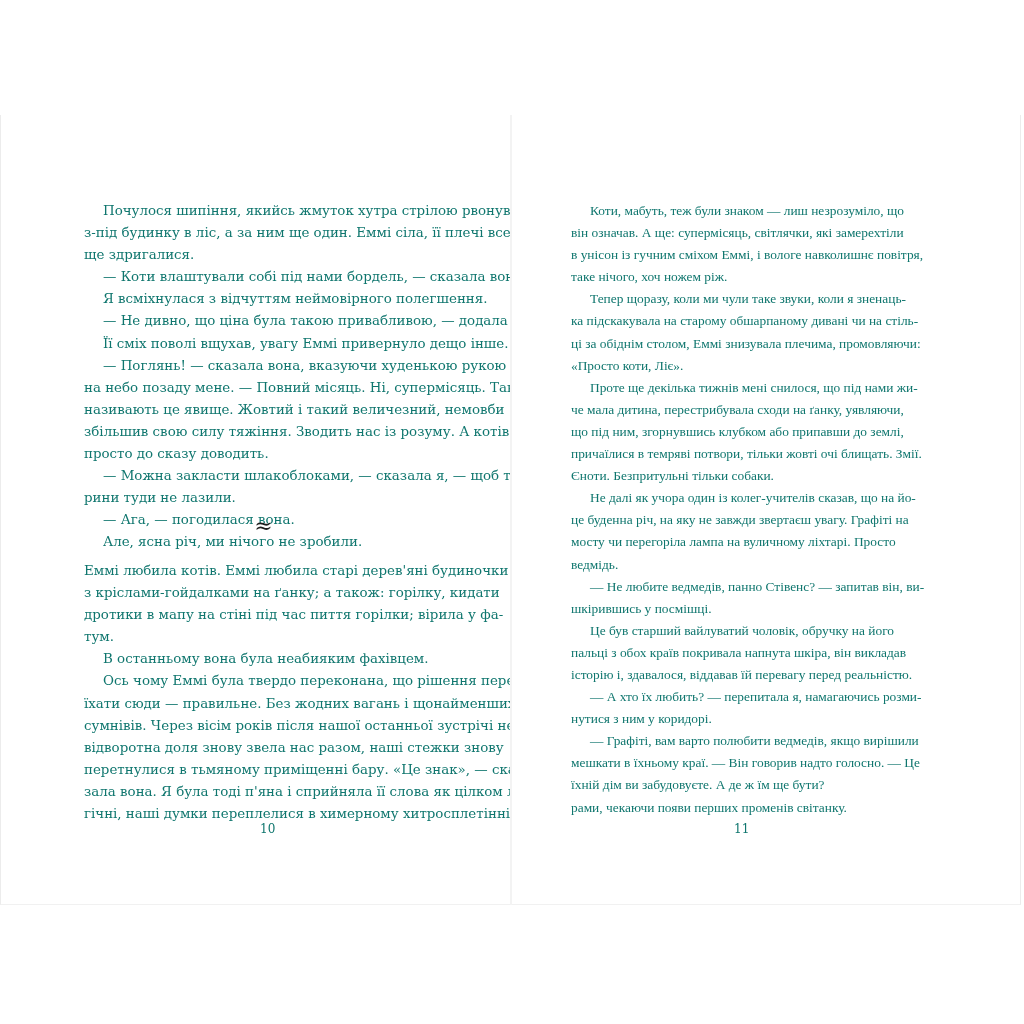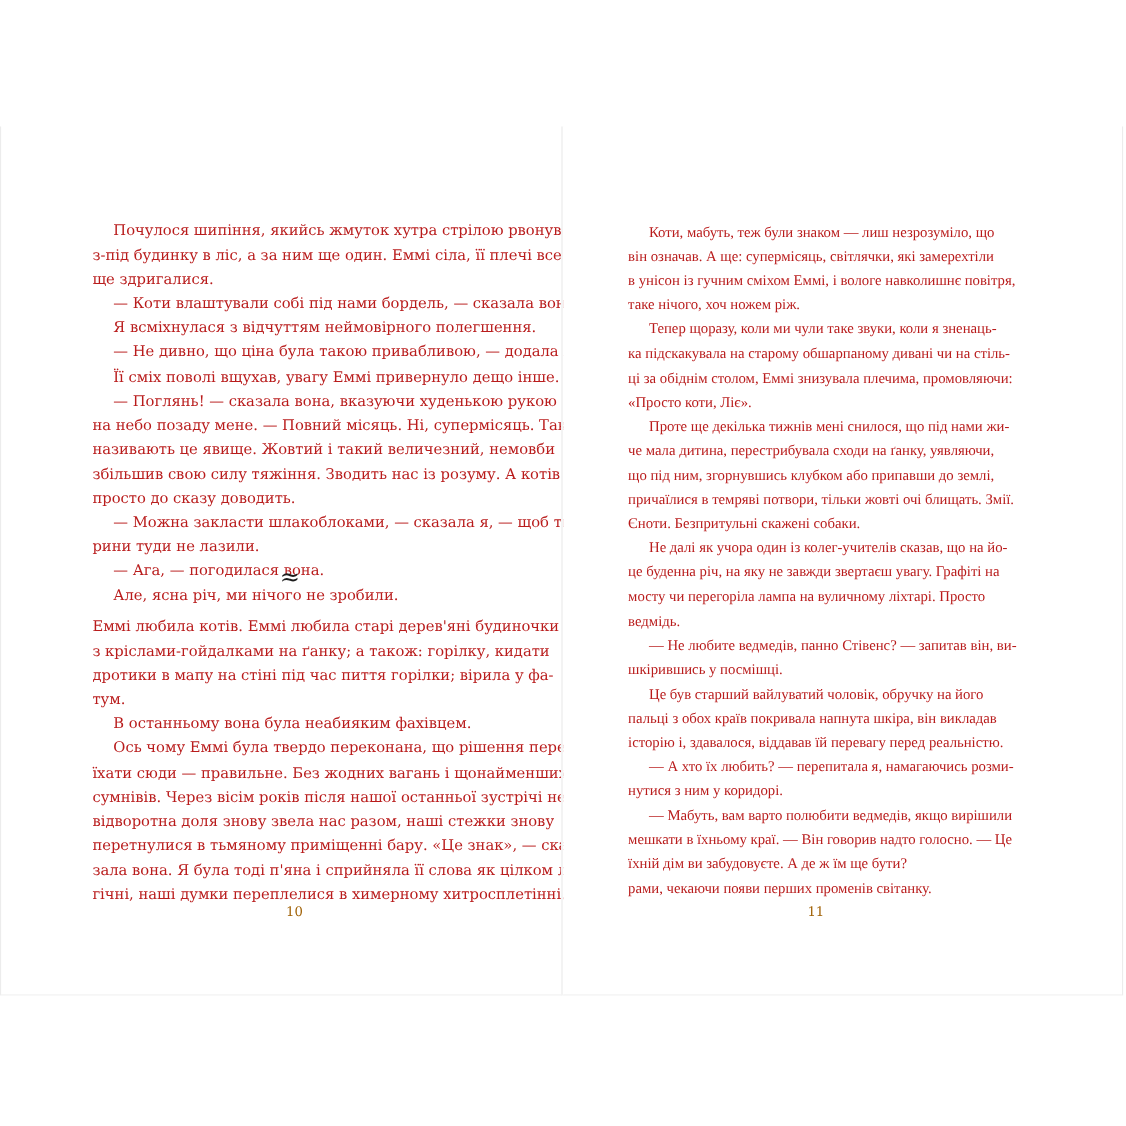--- a/index.html
+++ b/index.html
@@ -2,30 +2,30 @@
 <html><head>
 <meta charset="utf-8">
 <style>
   html, body { margin:0; padding:0; background:#ffffff; }
   body { width:1024px; height:1024px; position:relative; overflow:hidden; }
   .spread { position:absolute; left:0; top:115px; width:1024px; height:790px; }
   .page { position:absolute; top:0; height:790px; background:#ffffff; }
   .page.left { left:0; width:511px; border-left:1px solid #ececec; border-bottom:1px solid #f1f1f1; box-sizing:border-box; }
   .page.right { left:512px; width:509px; border-right:1px solid #ececec; border-bottom:1px solid #f1f1f1; box-sizing:border-box; }
   .gutter { position:absolute; left:510px; top:0; width:2px; height:790px; background:#f3f3f3; }
-  .textblock { position:absolute; font-family:"DejaVu Serif", "Liberation Serif", serif; font-size:13.4px; line-height:22.1px; color:#b91c1c; }
+  .textblock { position:absolute; font-family:"DejaVu Serif", "Liberation Serif", serif; font-size:13.4px; line-height:22.1px; color:#0f766e; }
   .left .textblock { left:83px; width:368px; }
   .right .textblock { left:59px; width:375px;font-family:Liberation Serif, serif; }
   .line { white-space:nowrap; display:block; height:22.1px; overflow:visible; }
   .line.indent { padding-left:19px; }
   .block1 { top:85px; }
   .ornament { position:absolute; left:0; width:100%; text-align:center; font-family:"DejaVu Serif", serif; font-size:22px; color:#1c1c1c; }
   .left .ornament { top:398px; left:0; width:511px; padding-left:14px; box-sizing:border-box; }
   .block2 { top:445px; }
-  .pagenum { position:absolute; top:707px; font-family:"DejaVu Serif", serif; font-size:12px; color:#a16207; }
+  .pagenum { position:absolute; top:707px; font-family:"DejaVu Serif", serif; font-size:12px; color:#0f766e; }
   .left .pagenum { left:259px; }
   .right .pagenum { left:222px; }
 </style>
 </head>
 <body>
 
 <div class="spread">
   <div class="page left">
     <div class="textblock block1" id="lp-s1">
         <span class="line indent">Почулося шипіння, якийсь жмуток хутра стрілою рвонув</span>
@@ -70,32 +70,32 @@
         <span class="line">в унісон із гучним сміхом Еммі, і вологе навколишнє повітря,</span>
         <span class="line">таке нічого, хоч ножем ріж.</span>
         <span class="line indent">Тепер щоразу, коли ми чули таке звуки, коли я зненаць-</span>
         <span class="line">ка підскакувала на старому обшарпаному дивані чи на стіль-</span>
         <span class="line">ці за обіднім столом, Еммі знизувала плечима, промовляючи:</span>
         <span class="line">«Просто коти, Ліє».</span>
         <span class="line indent">Проте ще декілька тижнів мені снилося, що під нами жи-</span>
         <span class="line">че мала дитина, перестрибувала сходи на ґанку, уявляючи,</span>
         <span class="line">що під ним, згорнувшись клубком або припавши до землі,</span>
         <span class="line">причаїлися в темряві потвори, тільки жовті очі блищать. Змії.</span>
-        <span class="line">Єноти. Безпритульні скажені собаки.</span>
+        <span class="line">Єноти. Безпритульні тільки собаки.</span>
         <span class="line indent">Не далі як учора один із колег-учителів сказав, що на йо-</span>
         <span class="line">це буденна річ, на яку не завжди звертаєш увагу. Графіті на</span>
         <span class="line">мосту чи перегоріла лампа на вуличному ліхтарі. Просто</span>
         <span class="line">ведмідь.</span>
         <span class="line indent">— Не любите ведмедів, панно Стівенс? — запитав він, ви-</span>
         <span class="line">шкірившись у посмішці.</span>
         <span class="line indent">Це був старший вайлуватий чоловік, обручку на його</span>
         <span class="line">пальці з обох країв покривала напнута шкіра, він викладав</span>
         <span class="line">історію і, здавалося, віддавав їй перевагу перед реальністю.</span>
         <span class="line indent">— А хто їх любить? — перепитала я, намагаючись розми-</span>
         <span class="line">нутися з ним у коридорі.</span>
-        <span class="line indent">— Мабуть, вам варто полюбити ведмедів, якщо вирішили</span>
+        <span class="line indent">— Графіті, вам варто полюбити ведмедів, якщо вирішили</span>
         <span class="line">мешкати в їхньому краї. — Він говорив надто голосно. — Це</span>
         <span class="line">їхній дім ви забудовуєте. А де ж їм ще бути?</span>
         <span class="line">рами, чекаючи появи перших променів світанку.</span>
       </div>
     <div class="pagenum">11</div>
   </div>
 </div>
 
 </body></html>

